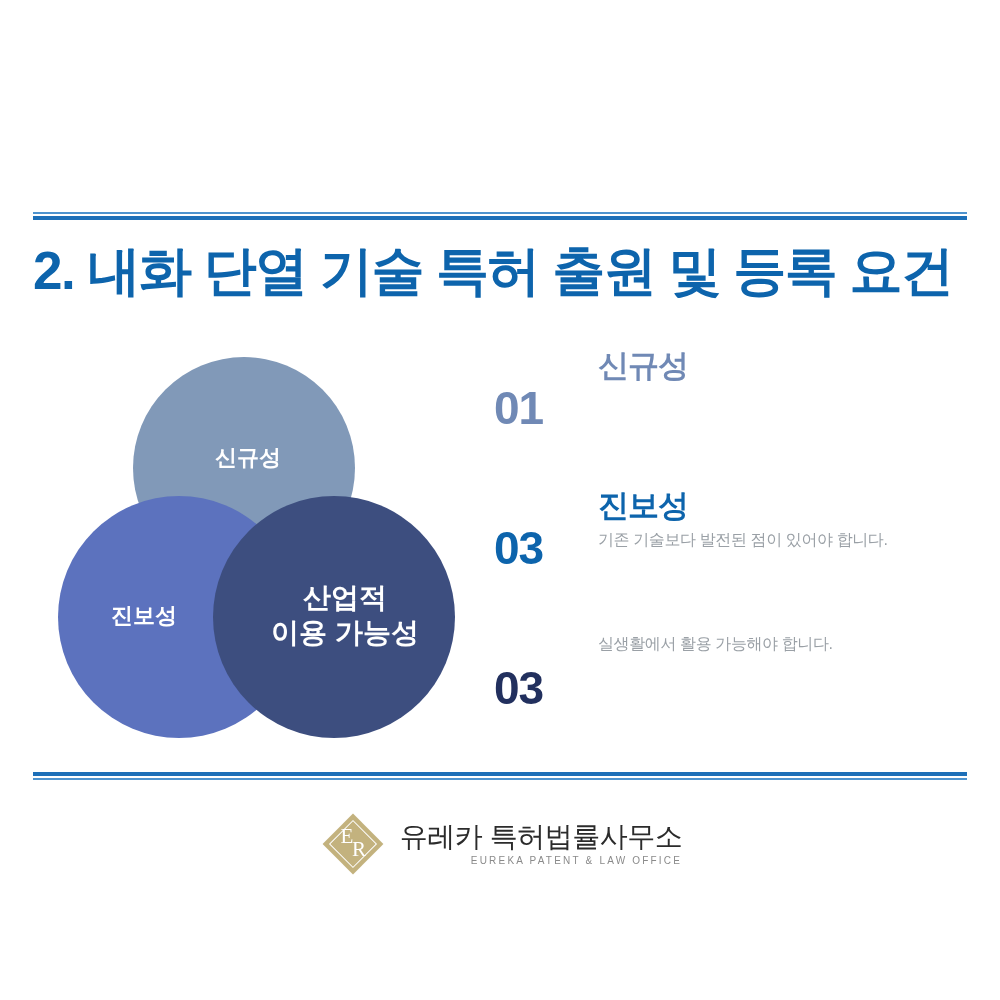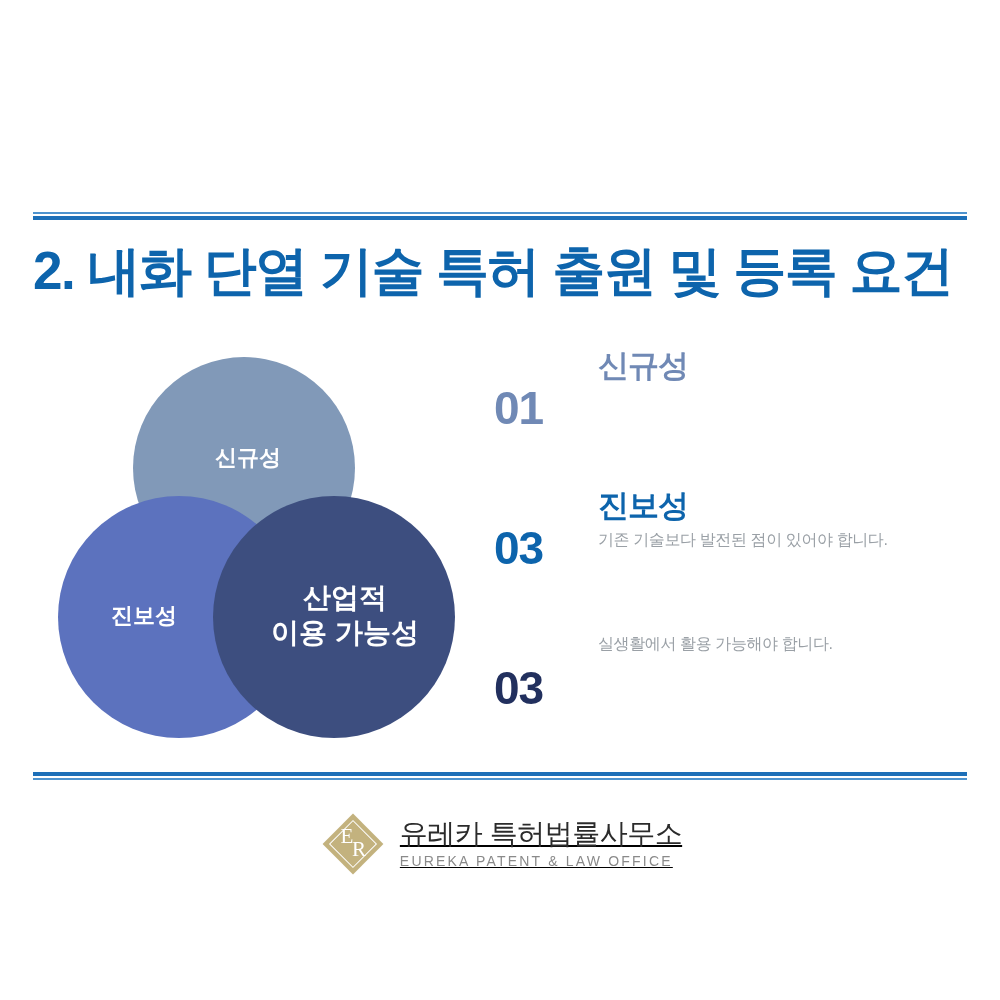--- a/index.html
+++ b/index.html
@@ -147,32 +147,32 @@
     display: flex;
     align-items: center;
     justify-content: center;
   }
   .logo-mark {
     position: relative;
     width: 70px;
     height: 70px;
     margin-right: 12px;
   }
-  .logo-text { text-align: left; text-decoration: underline; }
+  .logo-text { text-align: right; }
   .logo-name {
     font-size: 28px;
     font-weight: 500;
     letter-spacing: -0.5px;
     color: #2B2B2B;
     line-height: 1.1;
     white-space: nowrap;
   }
   .logo-sub {
     margin-top: 3px;
-    font-size: 14px;
+    font-size: 10px;
     letter-spacing: 2.2px;
     color: #8A8A8A;
     white-space: nowrap;
   }
 </style>
 </head>
 <body>
 
 <div class="slide">
 

